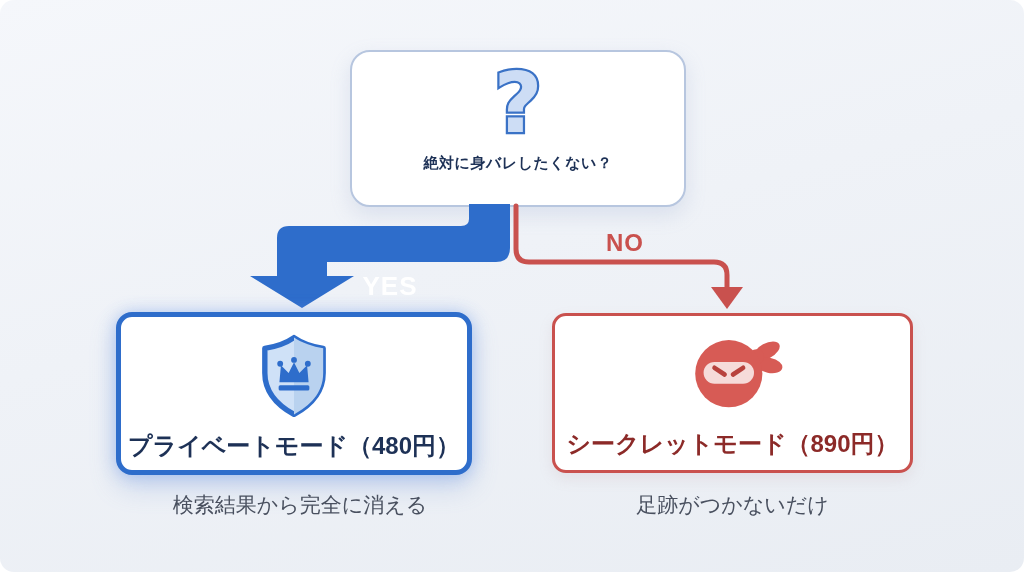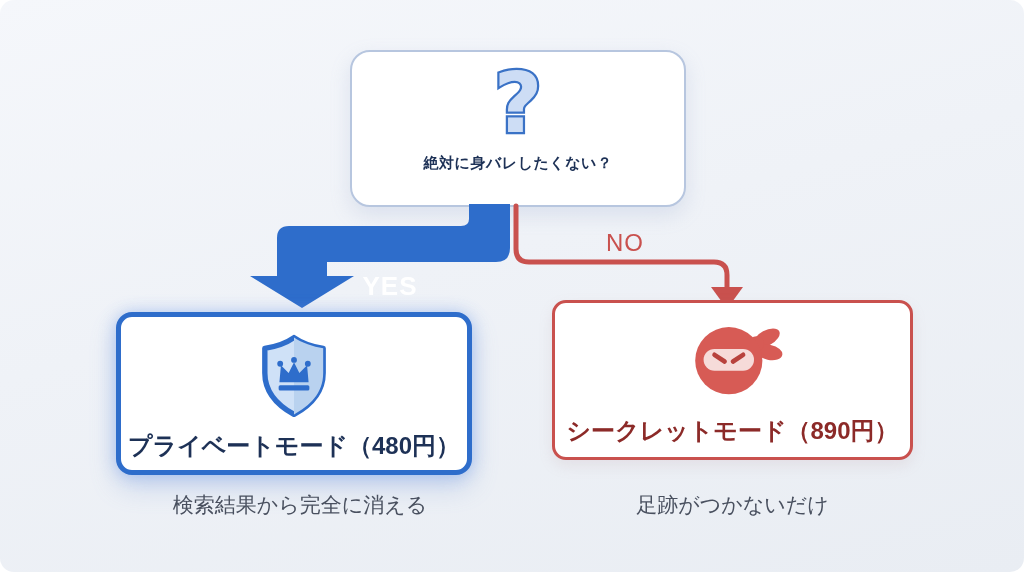--- a/index.html
+++ b/index.html
@@ -43,42 +43,42 @@
 
   .branch-label { position: absolute; z-index: 3; text-align: center; }
   #yes-label {
     left: 350px; top: 230px; width: 80px;
     font-size: 26px; font-weight: bold; letter-spacing: 1px;
     color: #ffffff;
     margin-top: 41px;
   }
   #no-label {
     left: 585px; top: 229px; width: 80px;
-    font-size: 24px; font-weight: normal; letter-spacing: 1px;
+    font-size: 24px; font-weight: bold; letter-spacing: 1px;
     color: var(--red);
   }
 
   
   #private-box {
     left: 116px; top: 312px; width: 356px; height: 163px;
     border: 5px solid var(--blue);
     border-radius: 16px;
     box-shadow: 0 0 16px rgba(110, 155, 235, 0.45), 0 12px 26px rgba(110, 145, 215, 0.30);
     padding-top: 16px;
     z-index: 3;
   }
   #private-title {
     margin-top: 7px;
     font-size: 24px; font-weight: bold;
     color: var(--navy);
   }
 
   
   #secret-box {
-    left: 552px; top: 300px; width: 361px; height: 160px;
+    left: 552px; top: 313px; width: 361px; height: 160px;
     border: 3px solid var(--red);
     border-radius: 14px;
     box-shadow: 0 6px 14px rgba(180, 140, 150, 0.15);
     padding-top: 14px;
     z-index: 3;
   }
   #secret-title {
     margin-top: 10px;
     font-size: 24px; font-weight: bold;
     color: var(--maroon);

